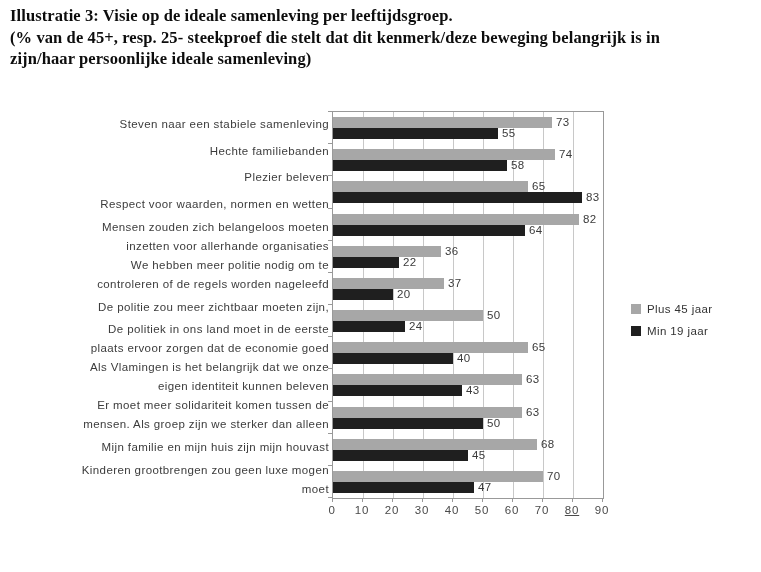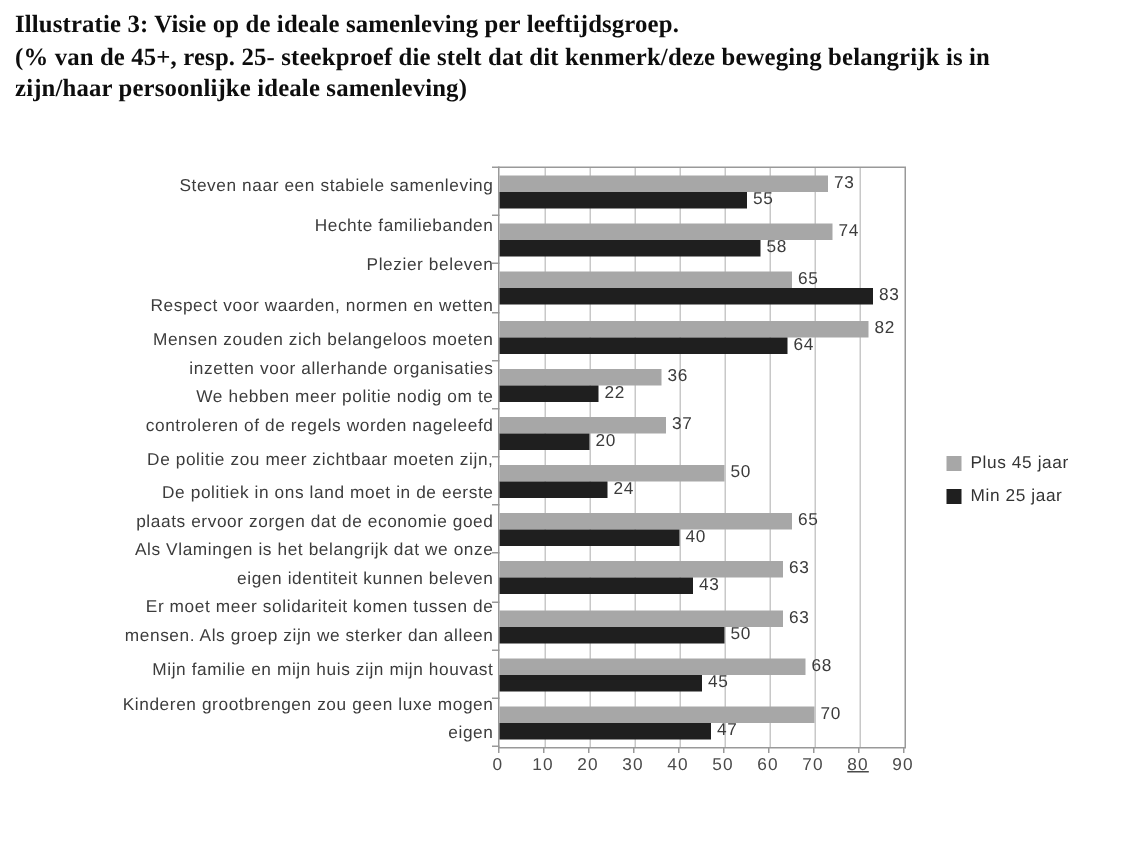--- a/index.html
+++ b/index.html
@@ -82,21 +82,21 @@
       </div>
       <div class="label-row">
         <div class="label-line">Er moet meer solidariteit komen tussen de</div>
         <div class="label-line">mensen. Als groep zijn we sterker dan alleen</div>
       </div>
       <div class="label-row">
         <div class="label-line">Mijn familie en mijn huis zijn mijn houvast</div>
       </div>
       <div class="label-row">
         <div class="label-line">Kinderen grootbrengen zou geen luxe mogen</div>
-        <div class="label-line">eigen</div>
+        <div class="label-line">moet</div>
       </div>
     </div>
 
   <div class="plot" id="plot">
     <div id="grid">
         <div class="gridline" style="left: 11.1111%;"></div>
         <div class="gridline" style="left: 22.2222%;"></div>
         <div class="gridline" style="left: 33.3333%;"></div>
         <div class="gridline" style="left: 44.4444%;"></div>
         <div class="gridline" style="left: 55.5556%;"></div>
@@ -266,17 +266,17 @@
       <span style="left: 100%;">90</span>
     </div>
 
   <div class="legend" id="legend">
       <div class="legend-item">
         <div class="swatch" style="background: rgb(167, 167, 167);"></div>
         <span class="legend-label">Plus 45 jaar</span>
       </div>
       <div class="legend-item">
         <div class="swatch" style="background: rgb(31, 31, 31);"></div>
-        <span class="legend-label">Min 25 jaar</span>
+        <span class="legend-label">Min 19 jaar</span>
       </div>
     </div>
 
 </div>
 
 </body></html>

